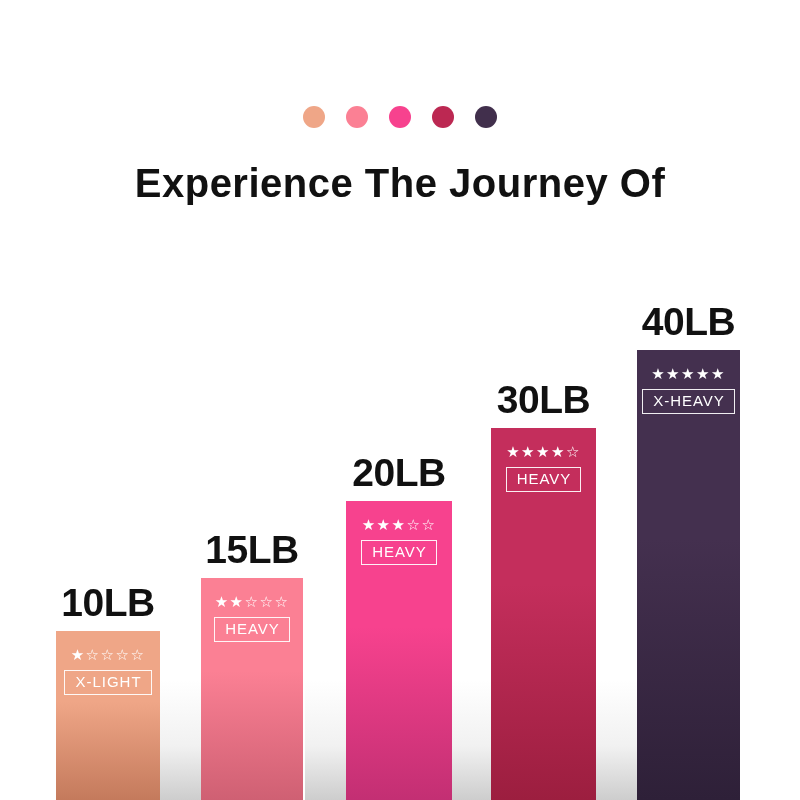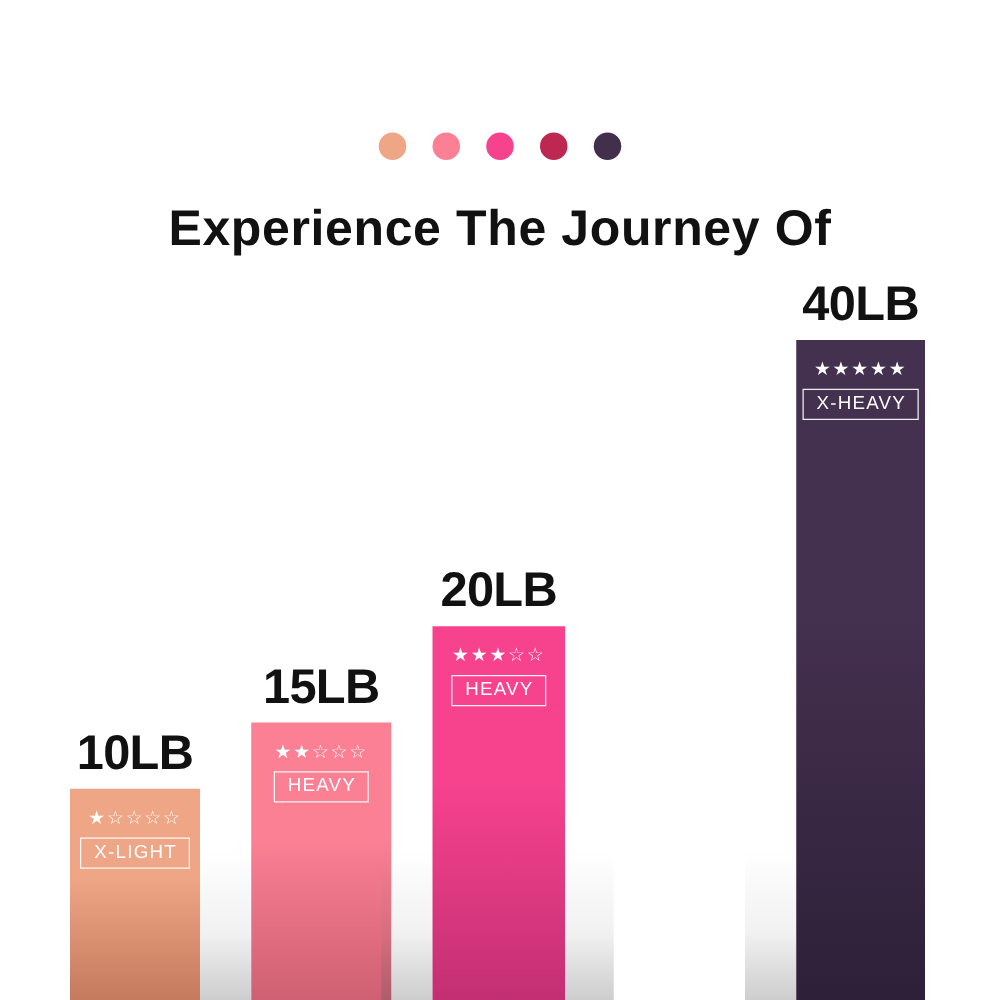--- a/index.html
+++ b/index.html
@@ -136,38 +136,45 @@
 
   <div id="chart">
       <div class="bar-group" style="left: 56px; width: 104px; height: 169px;">
         <div class="bar-value">10LB</div>
         <div class="bar" style="background: linear-gradient(rgb(239, 166, 135) 0%, rgb(239, 166, 135) 42%, rgb(196, 122, 92) 100%);">
           <div class="stars">★☆☆☆☆</div>
           <div class="level-badge">X-LIGHT</div>
         </div>
       </div>
       <div class="gap-shadow" style="left: 160px; width: 41px;"></div>
-      <div class="bar-group" style="left: 201px; width: 112px; height: 222px;">
+      <div class="bar-group" style="left: 201px; width: 102px; height: 222px;">
         <div class="bar-value">15LB</div>
         <div class="bar" style="background: linear-gradient(rgb(251, 128, 148) 0%, rgb(251, 128, 148) 42%, rgb(207, 96, 115) 100%);">
           <div class="stars">★★☆☆☆</div>
           <div class="level-badge">HEAVY</div>
         </div>
       </div>
       <div class="gap-shadow" style="left: 305px; width: 41px;"></div>
       <div class="bar-group" style="left: 346px; width: 106px; height: 299px; text-align: center;">
         <div class="bar-value">20LB</div>
         <div class="bar" style="background: linear-gradient(rgb(247, 66, 142) 0%, rgb(247, 66, 142) 42%, rgb(195, 47, 115) 100%);">
           <div class="stars">★★★☆☆</div>
           <div class="level-badge">HEAVY</div>
         </div>
       </div>
       <div class="gap-shadow" style="left: 452px; width: 39px;"></div>
+      <div class="bar-group" style="left: 491px; width: 105px; height: 372px;">
+        <div class="bar-value">30LB</div>
+        <div class="bar" style="background: linear-gradient(rgb(196, 46, 92) 0%, rgb(196, 46, 92) 42%, rgb(156, 30, 63) 100%);">
+          <div class="stars">★★★★☆</div>
+          <div class="level-badge">HEAVY</div>
+        </div>
+      </div>
       <div class="gap-shadow" style="left: 596px; width: 41px;"></div>
-      <div class="bar-group" style="left: 637px; width: 103px; height: 528px;">
+      <div class="bar-group" style="left: 637px; width: 103px; height: 450px;">
         <div class="bar-value">40LB</div>
         <div class="bar" style="background: linear-gradient(rgb(68, 48, 79) 0%, rgb(68, 48, 79) 42%, rgb(46, 32, 56) 100%);">
           <div class="stars">★★★★★</div>
           <div class="level-badge">X-HEAVY</div>
         </div>
       </div>
     </div>
 
 </div>
 

